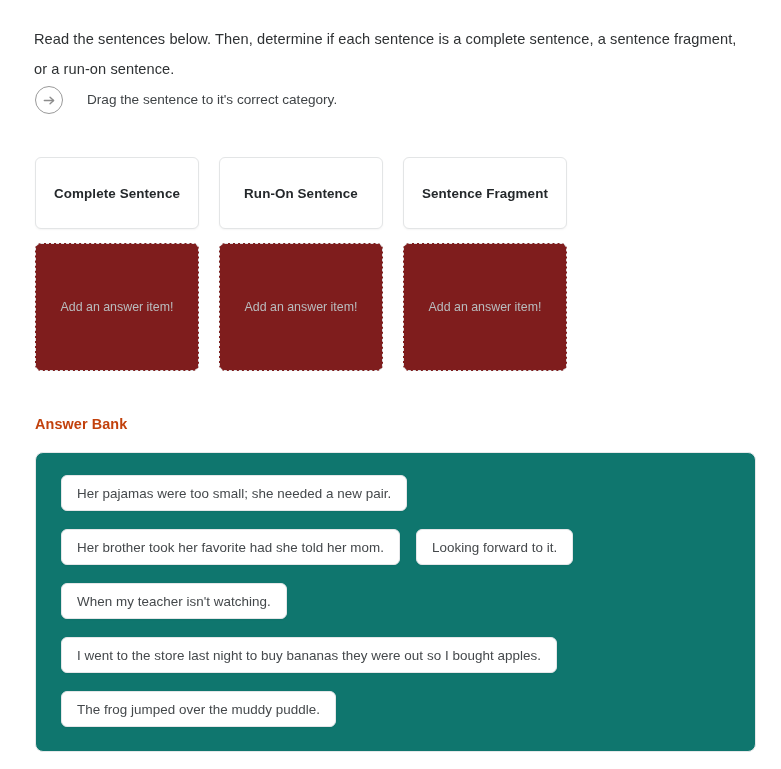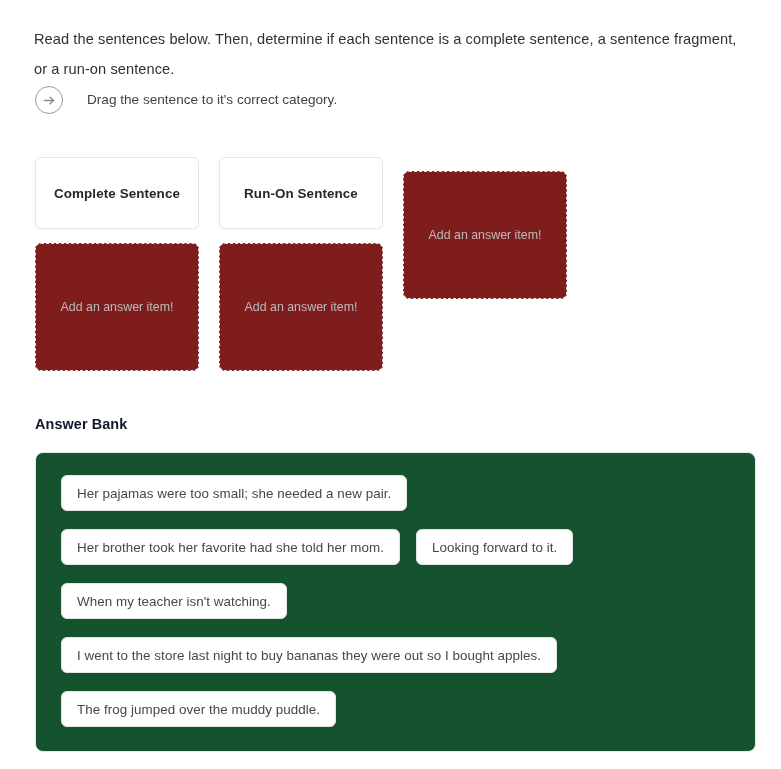--- a/index.html
+++ b/index.html
@@ -113,32 +113,32 @@
     text-align: center;
   }
 
   
   .bank-title {
     position: absolute;
     left: 35px;
     top: 416px;
     font-size: 14.4px;
     font-weight: bold;
-    color: #0f172a;
+    color: #c2410c;
     letter-spacing: 0.1px;
   }
   .bank-panel {
     position: absolute;
     left: 35px;
     top: 452px;
     width: 721px;
     height: 300px;
     border: 1px solid #e6e8ea;
     border-radius: 8px;
-    background: #14532d;
+    background: #0f766e;
     box-sizing: border-box;
     padding: 22px 0 0 25px;
   }
   .bank-rows {
     display: flex;
     flex-direction: column;
     gap: 18px;
   }
   .bank-row {
     display: flex;
@@ -195,20 +195,23 @@
     <div class="column">
       <div class="cat-header">
         <span class="cat-header-label">Run-On Sentence</span>
       </div>
       <div class="dropzone">
         <span class="dropzone-placeholder">Add an answer item!</span>
       </div>
     </div>
 
     <div class="column">
+      <div class="cat-header">
+        <span class="cat-header-label">Sentence Fragment</span>
+      </div>
       <div class="dropzone">
         <span class="dropzone-placeholder">Add an answer item!</span>
       </div>
     </div>
 
   </div>
 
   <div class="bank-title">Answer Bank</div>
 
   <div class="bank-panel">

